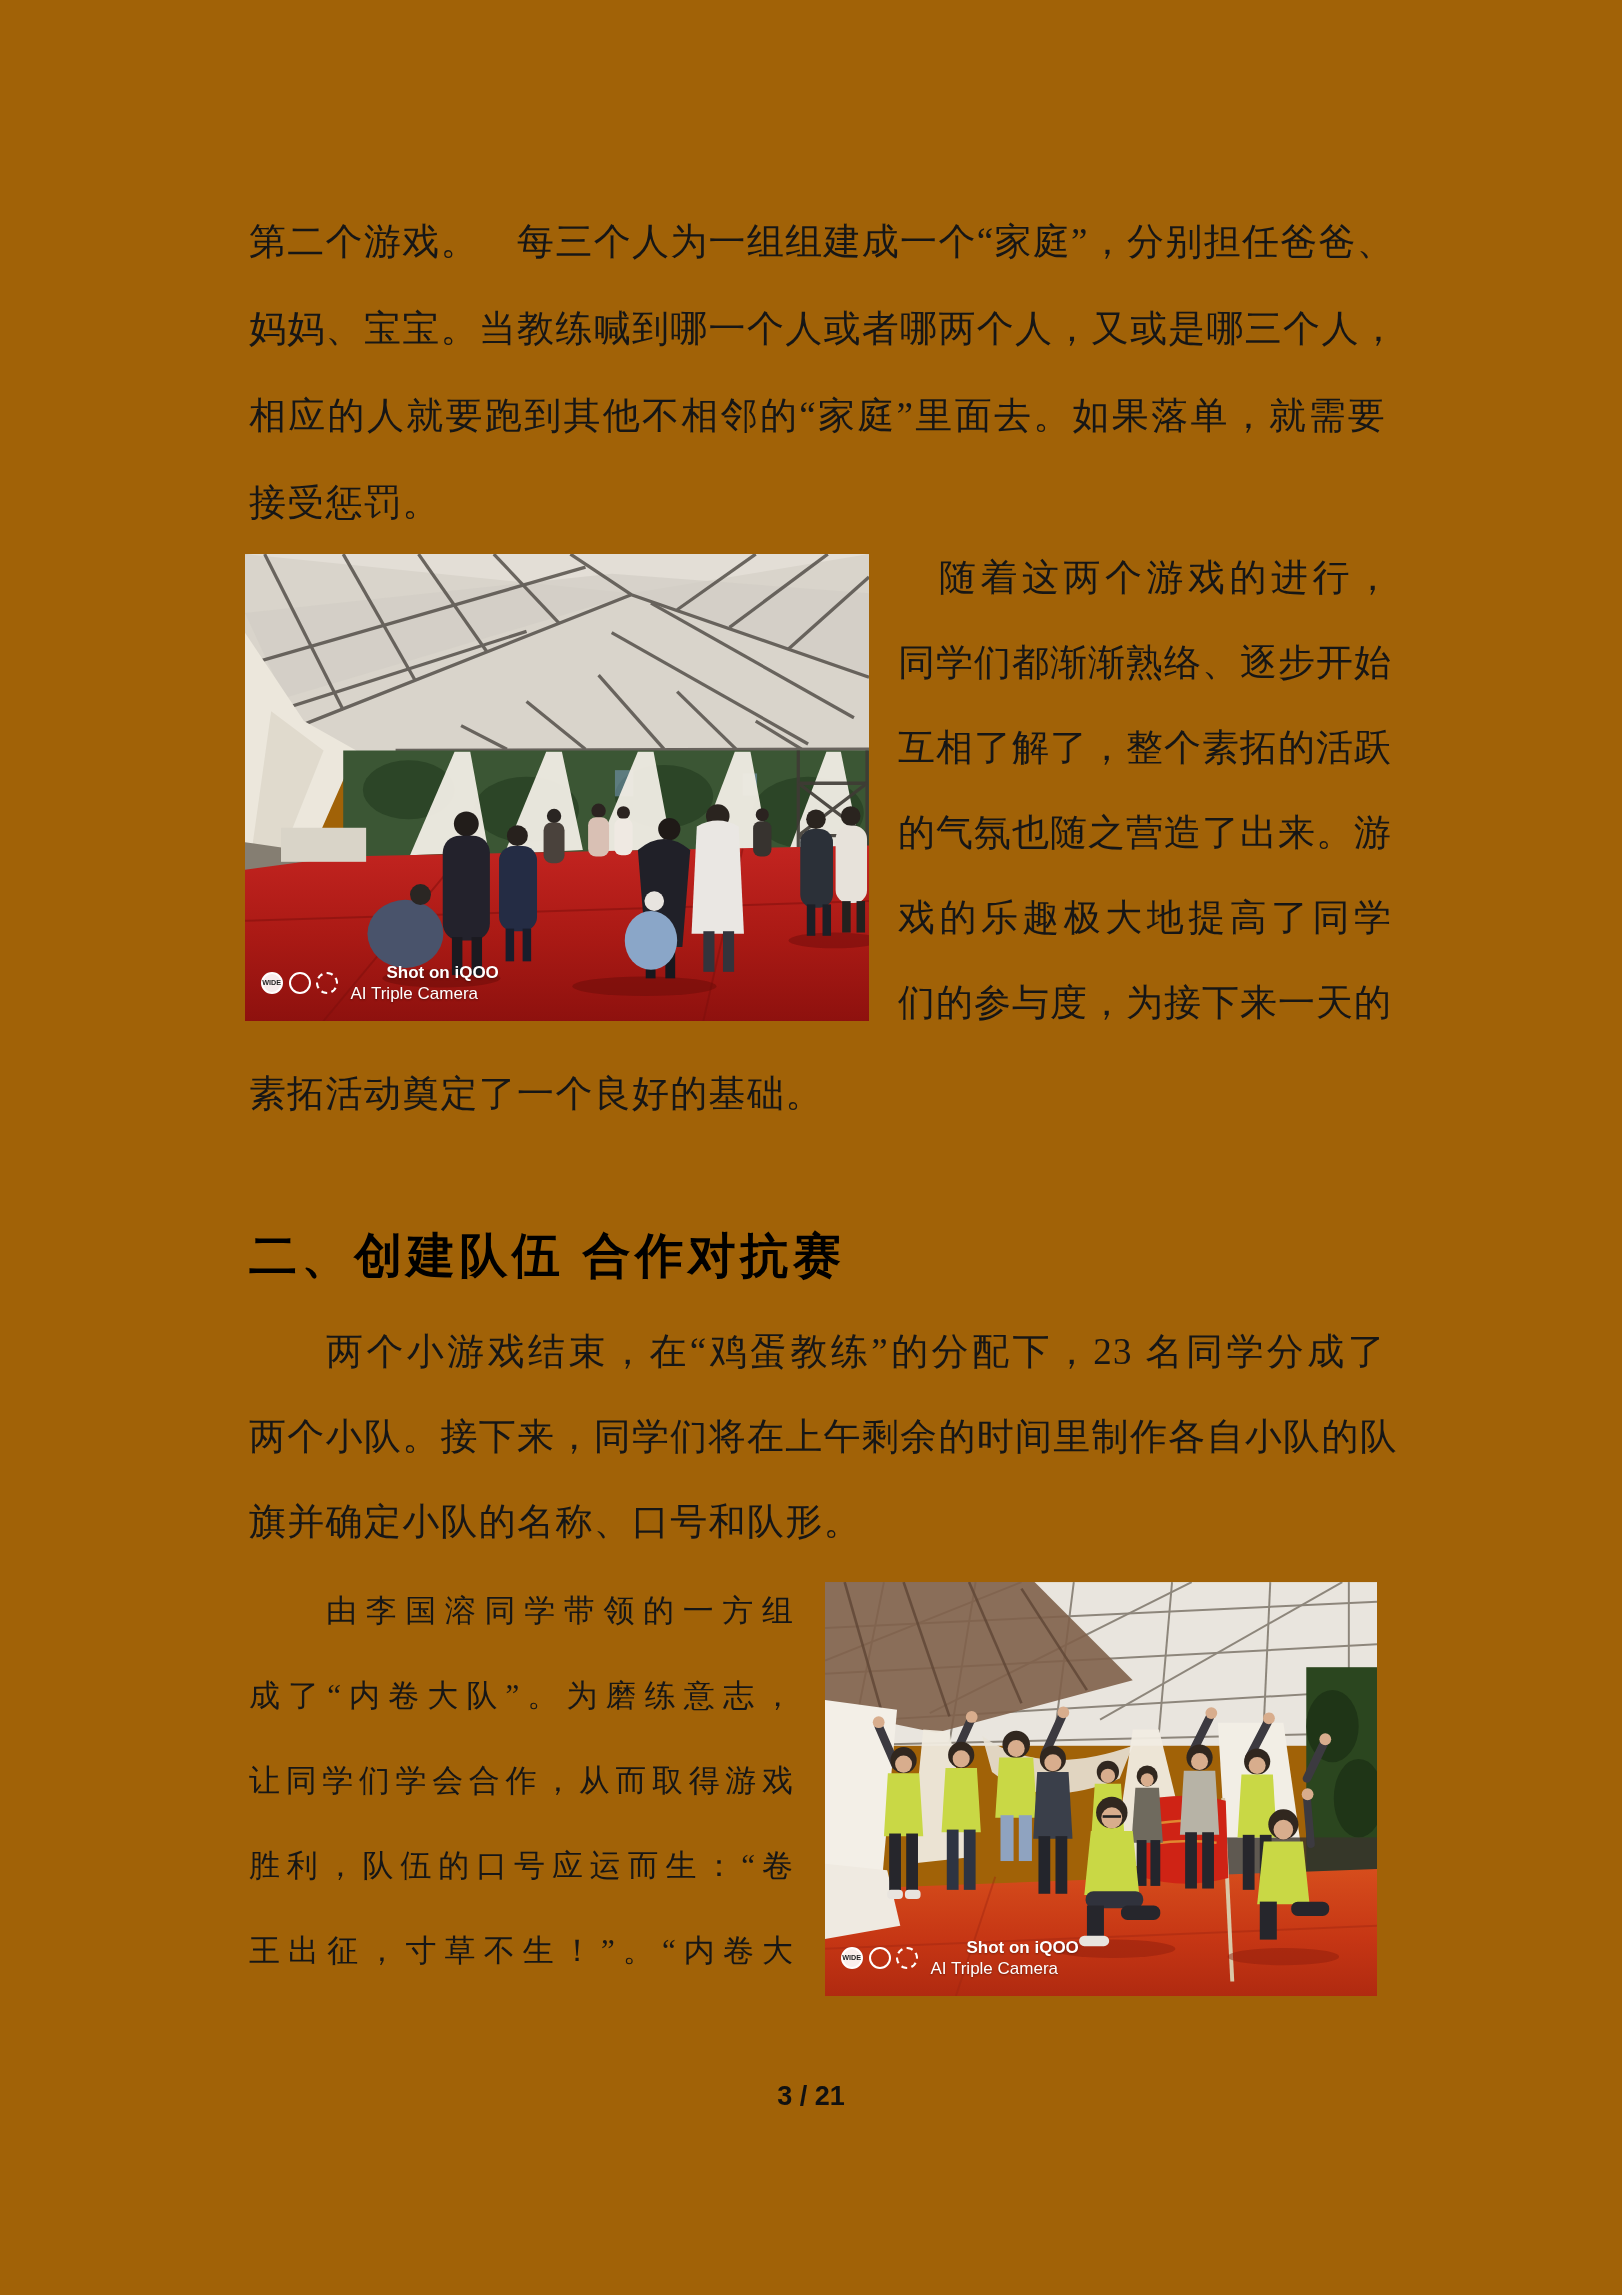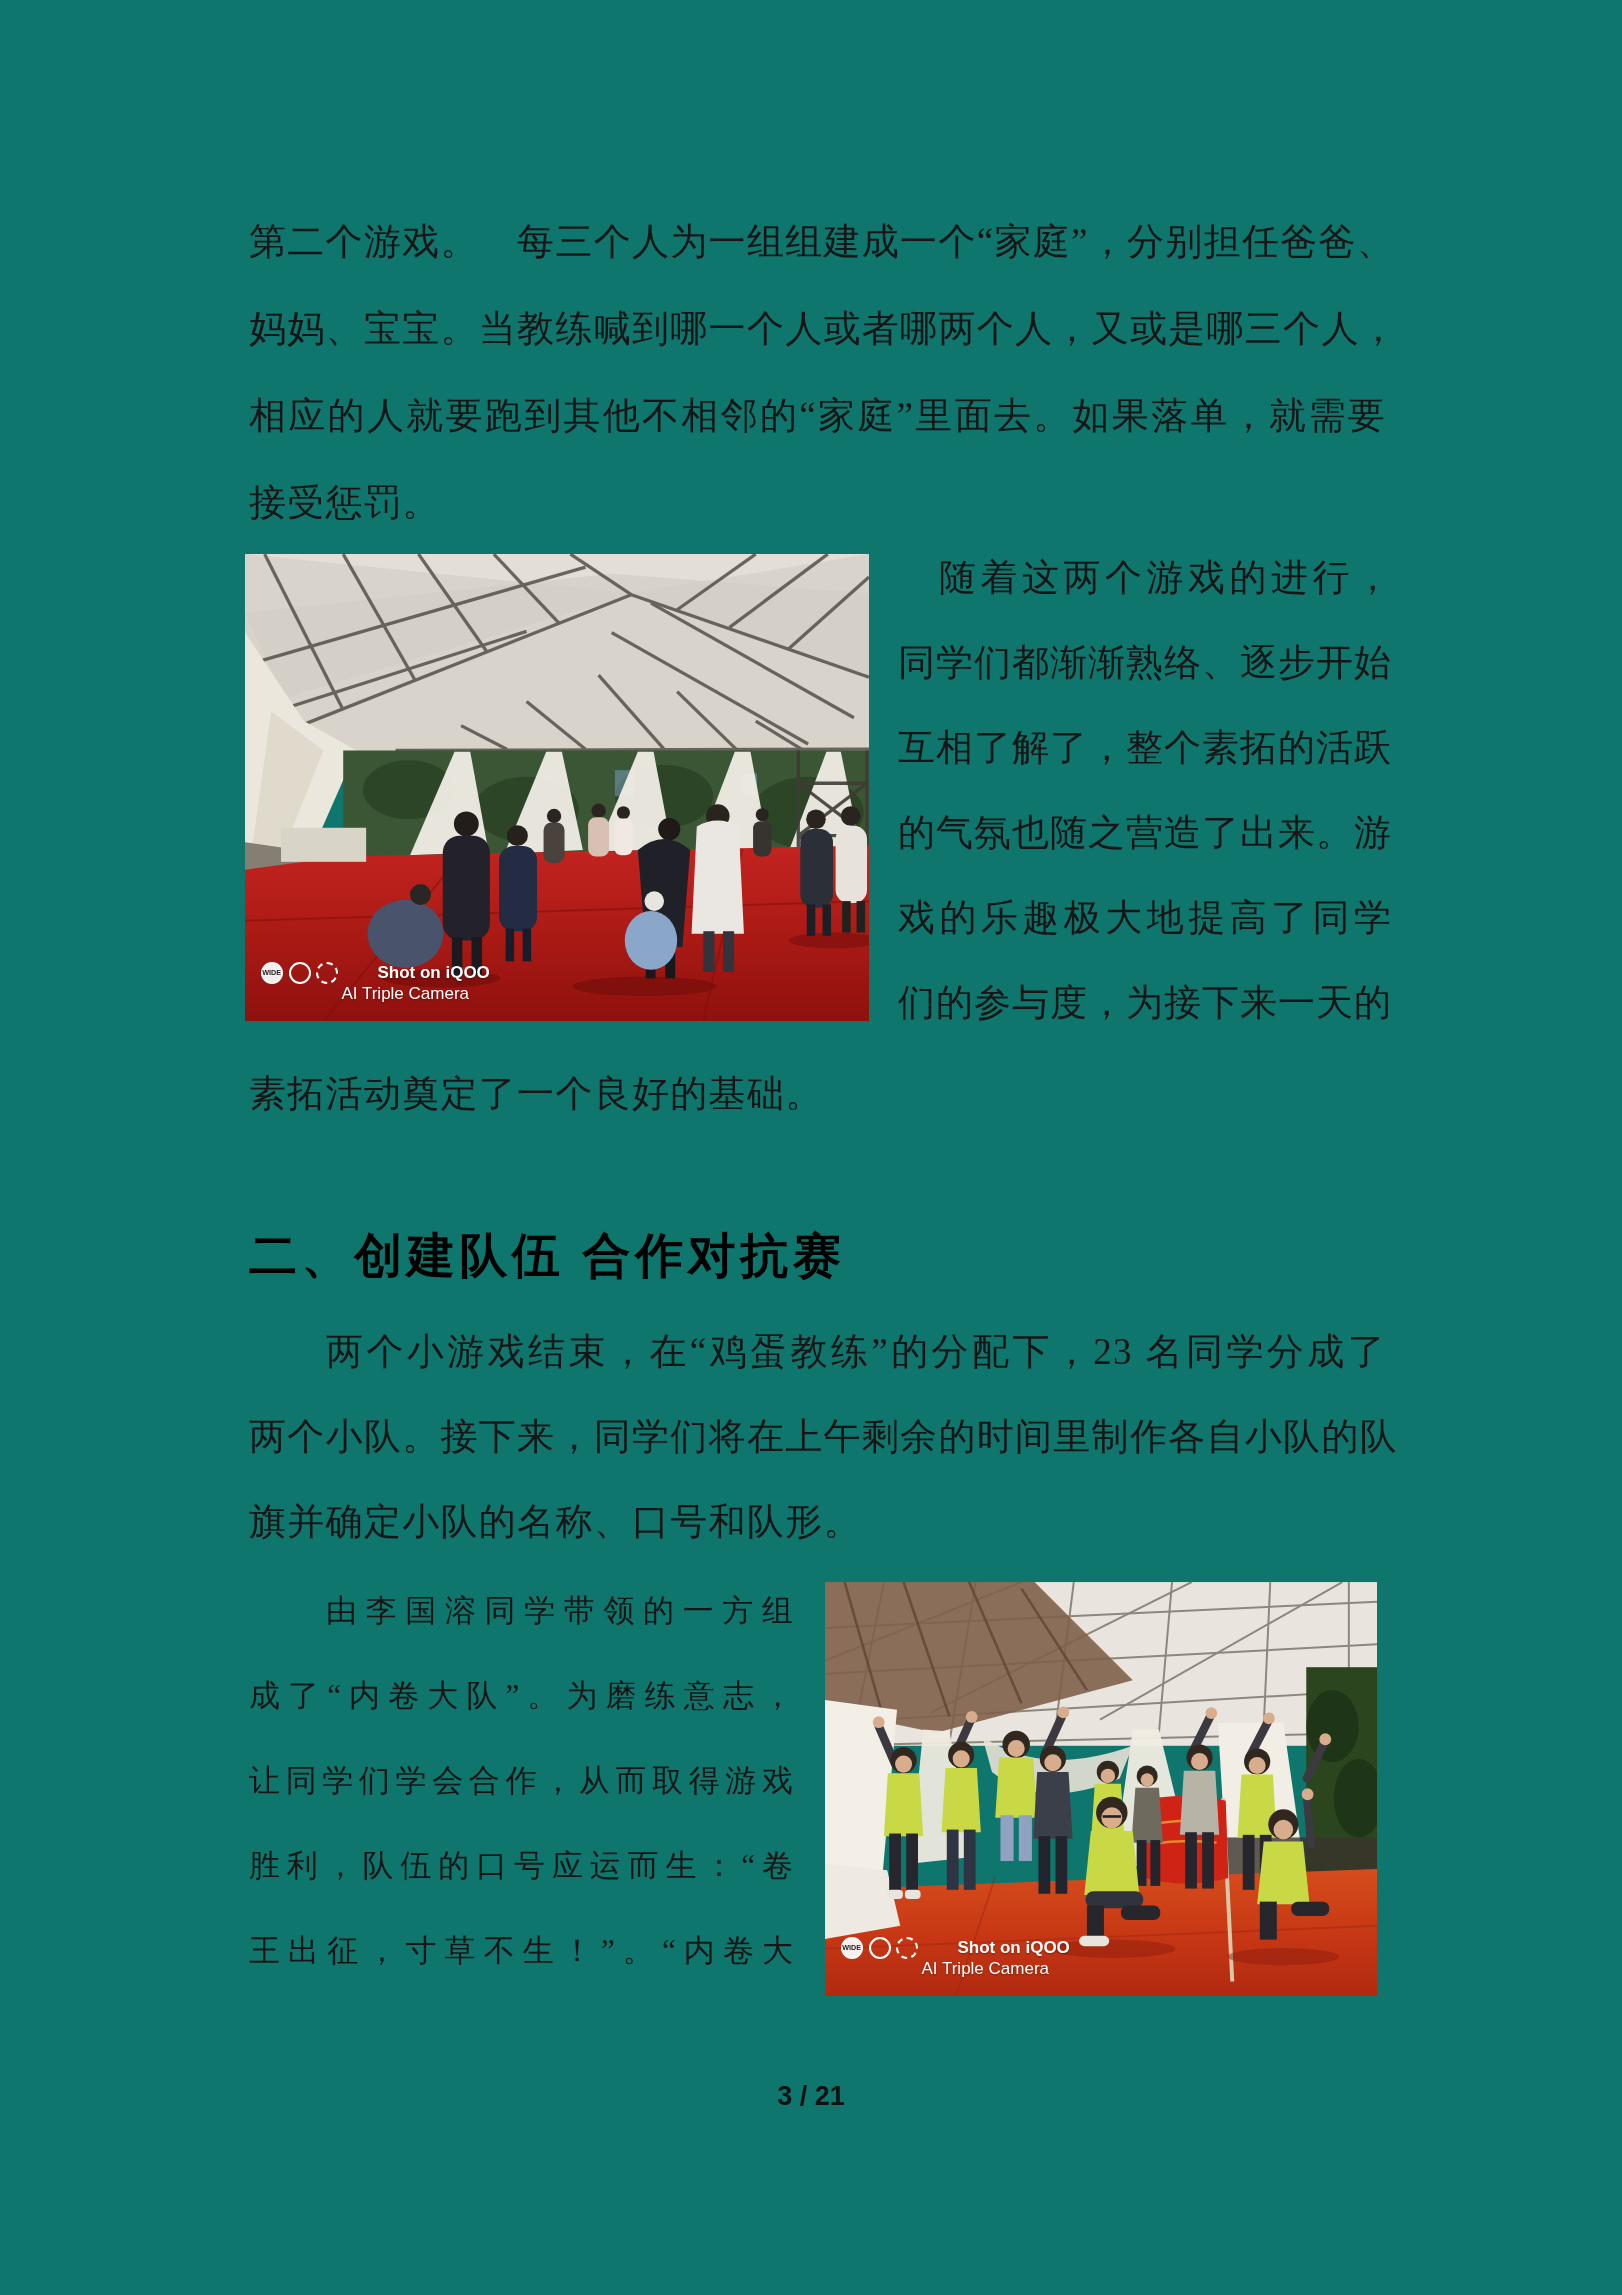--- a/index.html
+++ b/index.html
@@ -1,17 +1,17 @@
 <!DOCTYPE html>
 <html style="font-size:10.5px"><head>
 <meta charset="utf-8">
 <style>
   html,body{margin:0;padding:0;background:#888;}
   #page{
-    position:relative;width:1623px;height:2295px;background:#0f766e;
+    position:relative;width:1623px;height:2295px;background:#a16207;
     font-family:"Liberation Serif","DejaVu Serif",serif;color:#161616;overflow:hidden;
   }
   .tline{white-space:nowrap;}
   .block{position:absolute;}
   .body-text{font-size:37px;line-height:87px;letter-spacing:1.3px;}
   .col-text{font-size:31px;line-height:85px;}
   .j div{text-align:justify;text-align-last:justify;}
   .j div.last{text-align-last:left;}
   .indent2{text-indent:77px;}
   .indent1{text-indent:41px;}
@@ -19,21 +19,21 @@
     font-family:"Liberation Sans","DejaVu Sans",sans-serif;font-weight:900;
     font-size:48px;letter-spacing:4.6px;color:#000;margin-top:36px;
   }
   #page-num{
     position:absolute;left:0;top:2081px;width:1622px;text-align:center;
     font-family:"Liberation Sans","DejaVu Sans",sans-serif;font-weight:bold;font-size:27px;color:#111;
   }
   .photo{position:absolute;overflow:hidden;}
   .photo svg{display:block;}
   .wm{
-    position:absolute;left:15.7px;bottom:17px;display:flex;align-items:flex-start;gap:3px;
+    position:absolute;left:15.7px;bottom:17px;display:flex;align-items:center;gap:12px;
     font-family:"Liberation Sans","DejaVu Sans",sans-serif;color:#fff;
   }
   .wm .circles{display:flex;align-items:center;gap:5.9px;}
   .wm .c{width:22px;height:22px;border-radius:50%;box-sizing:border-box;}
   .wm .c1{border:2.6px solid #fff;background:rgba(255,255,255,.92);color:#222;
       font-size:7.2px;font-weight:bold;display:flex;align-items:center;justify-content:center;}
   .wm .c2{border:2.6px solid #fff;}
   .wm .c3{border:2.6px dashed #fff;}
   .wm .wtxt{line-height:1.25;font-size:17px;text-shadow:0 0.7px 2px rgba(0,0,0,.35);}
   .wm .wtxt .b{font-weight:bold;margin-left:36px;}

